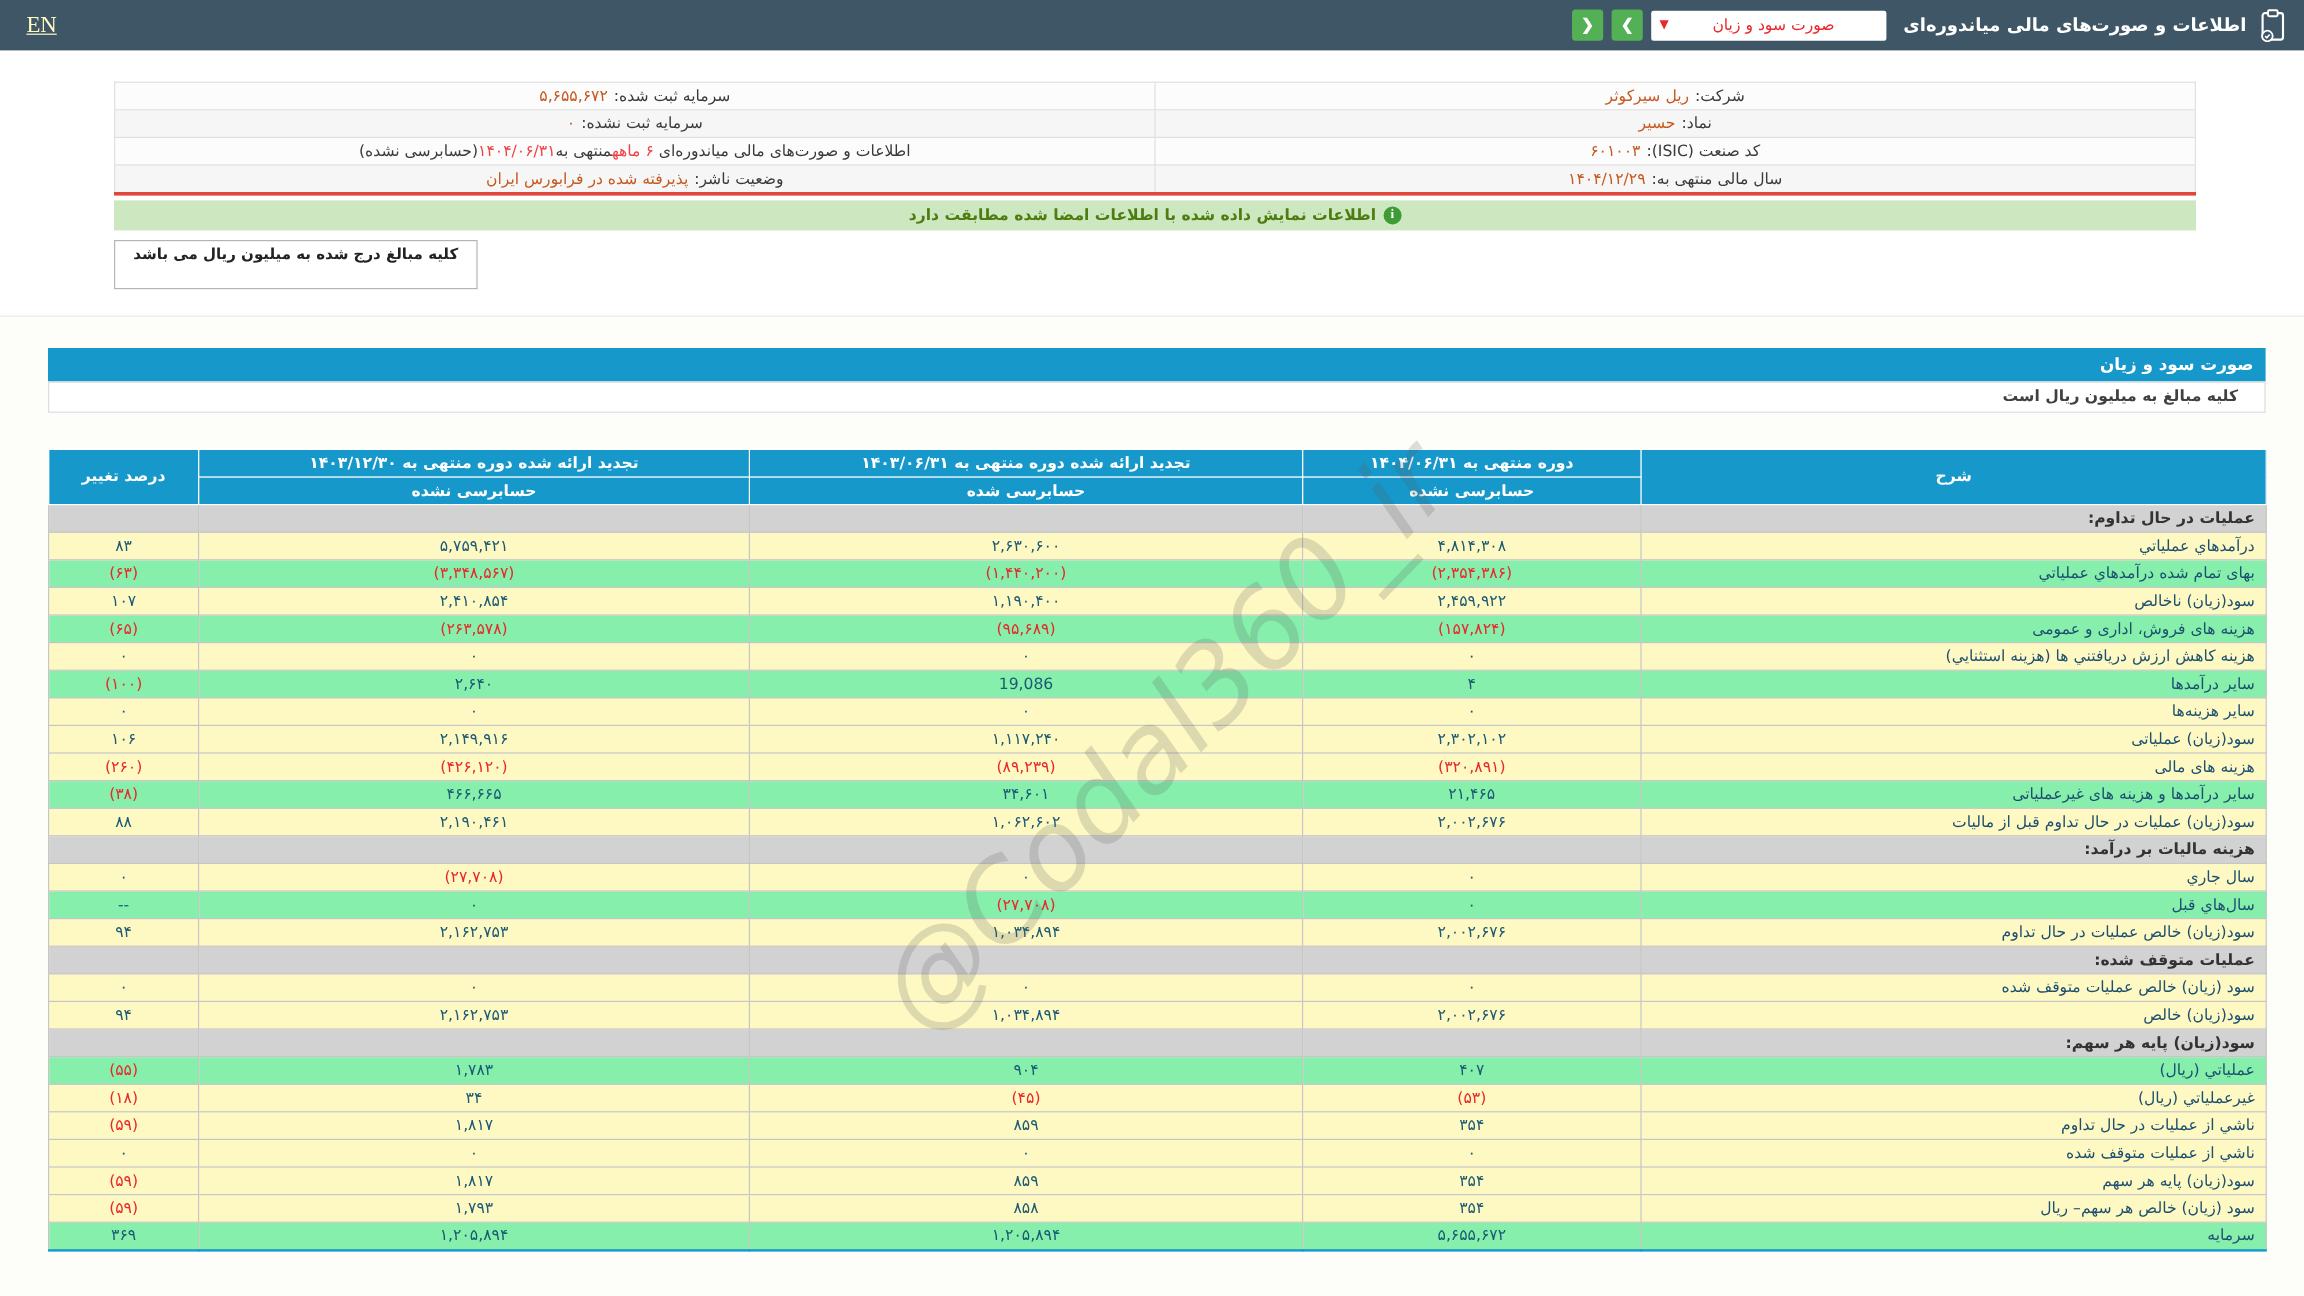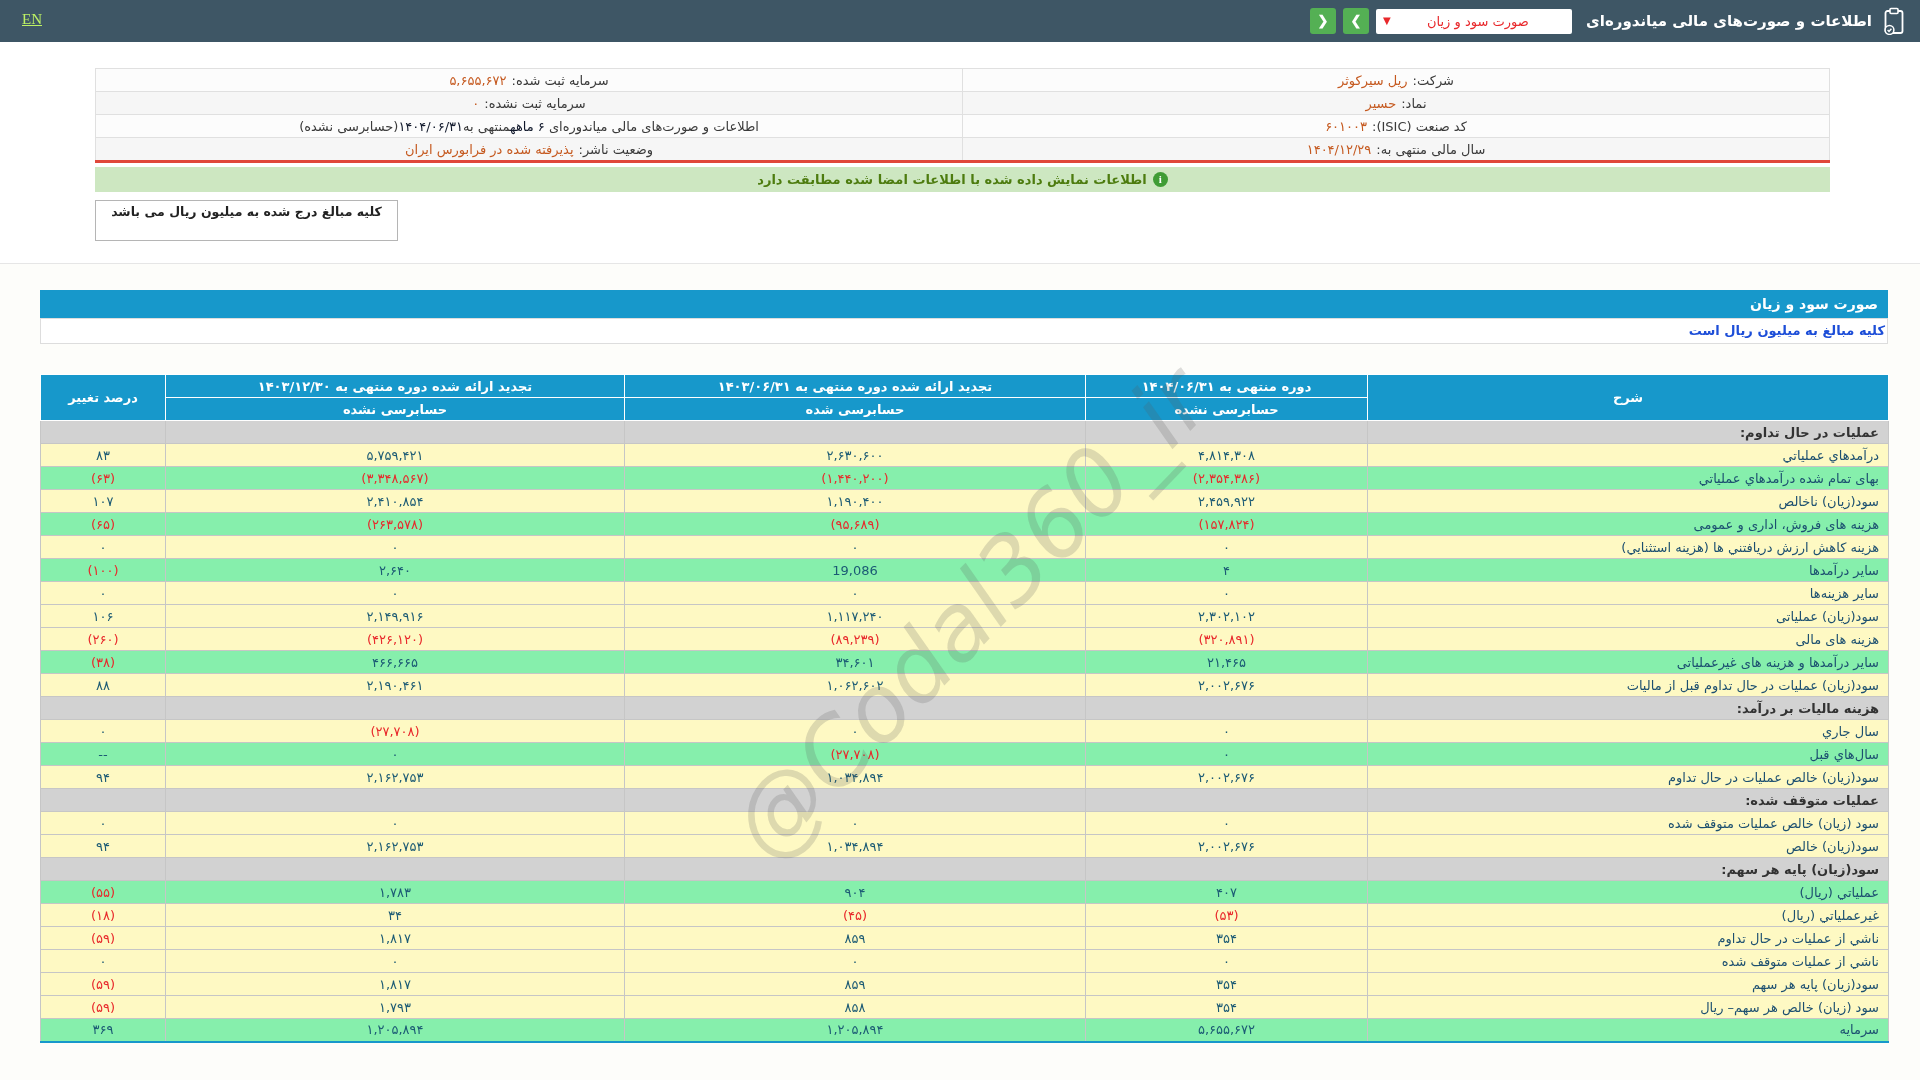--- a/index.html
+++ b/index.html
@@ -3,22 +3,22 @@
 <meta charset="utf-8">
 <style>
   * { margin:0; padding:0; box-sizing:border-box; }
   html,body { width:1920px; height:1080px; background:#fff;
     font-family:"DejaVu Sans", sans-serif; overflow:hidden; }
   body { position:relative; direction:rtl; }
 
   
   .navbar { position:absolute; top:0; left:0; width:1920px; height:42px;
     background:#3e5665; display:flex; align-items:center; }
-  .en-link { position:absolute; left:22px; top:11px; color:#bef264;
-    font-family:"Liberation Serif", serif; font-size:15px;
+  .en-link { position:absolute; left:22px; top:11px; color:#fef9c3;
+    font-family:"Liberation Serif", serif; font-size:19px;
     text-decoration:underline; cursor:pointer; direction:ltr; }
   .nav-right { position:absolute; right:14px; top:0; height:42px;
     display:flex; align-items:center; direction:rtl; }
   .clipboard-icon { width:24px; height:28px; margin-left:10px; }
   .nav-title { color:#fff; font-size:15px; font-weight:bold; margin-left:14px; }
   .dropdown { width:196px; height:25px; background:#fff; border-radius:2px;
     display:flex; align-items:center; direction:ltr; padding:0 7px;
     cursor:pointer; }
   .dd-caret { color:#e8282b; font-size:10px; line-height:1; }
   .dd-text { flex:1; text-align:center; color:#e8282b; font-size:13px; }
@@ -28,21 +28,21 @@
 
   
   .info-table { position:absolute; top:68px; left:95px; width:1735px;
     border-collapse:collapse; direction:rtl; }
   .info-table td { border:1px solid #e0e0e0; height:23px; font-size:13px;
     color:#3a3a3a; padding:1px 8px; text-align:center; width:50%;
     background:#fcfcfc; }
   .info-table tr:nth-child(even) td { background:#f6f6f6; }
   .info-label { color:#3a3a3a; }
   .info-value { color:#c5591f; margin-right:5px; }
-  .seg-hl { color:#0f172a; }
+  .seg-hl { color:#ef4444; }
 
   .red-line { position:absolute; top:160px; left:95px; width:1735px;
     height:3px; background:#e0473a; }
 
   .green-band { position:absolute; top:167px; left:95px; width:1735px;
     height:25px; background:#cde7c1; display:flex; align-items:center;
     justify-content:center; direction:rtl; }
   .green-band .txt { color:#4d7c0f; font-size:13px; font-weight:bold; }
   .info-circle { width:15px; height:15px; border-radius:50%; background:#3f9c35;
     color:#fff; font-size:11px; font-weight:bold; text-align:center;
@@ -56,21 +56,21 @@
     background:#e6e6e6; }
   .lower-bg { position:absolute; top:264px; left:0; width:1920px;
     height:816px; background:#fdfdfa; }
 
   
   .section-bar { position:absolute; top:290px; left:40px; width:1848px;
     height:28px; background:#1798cb; color:#fff; font-size:14px;
     font-weight:bold; line-height:28px; padding-right:10px; }
   .million-row { position:absolute; top:318px; left:40px; width:1848px;
     height:26px; background:#fff; border:1px solid #ddd; font-size:13px;
-    font-weight:bold; color:#1d4ed8; line-height:24px; padding-right:2px; }
+    font-weight:bold; color:#404040; line-height:24px; padding-right:22px; }
 
   
   .pl-table { position:absolute; top:374px; left:40px; width:1848px;
     border-collapse:collapse; table-layout:fixed; direction:rtl;
     border-bottom:2px solid #1798cb; }
   .pl-table th { background:#1798cb; color:#fff; font-size:13px;
     font-weight:bold; border:1px solid #fff; height:23px; padding:1px 6px;
     text-align:center; }
   .pl-table td { border:1px solid #c6c6c6; height:23px; font-size:13px;
     padding:1px 6px; text-align:center; }

